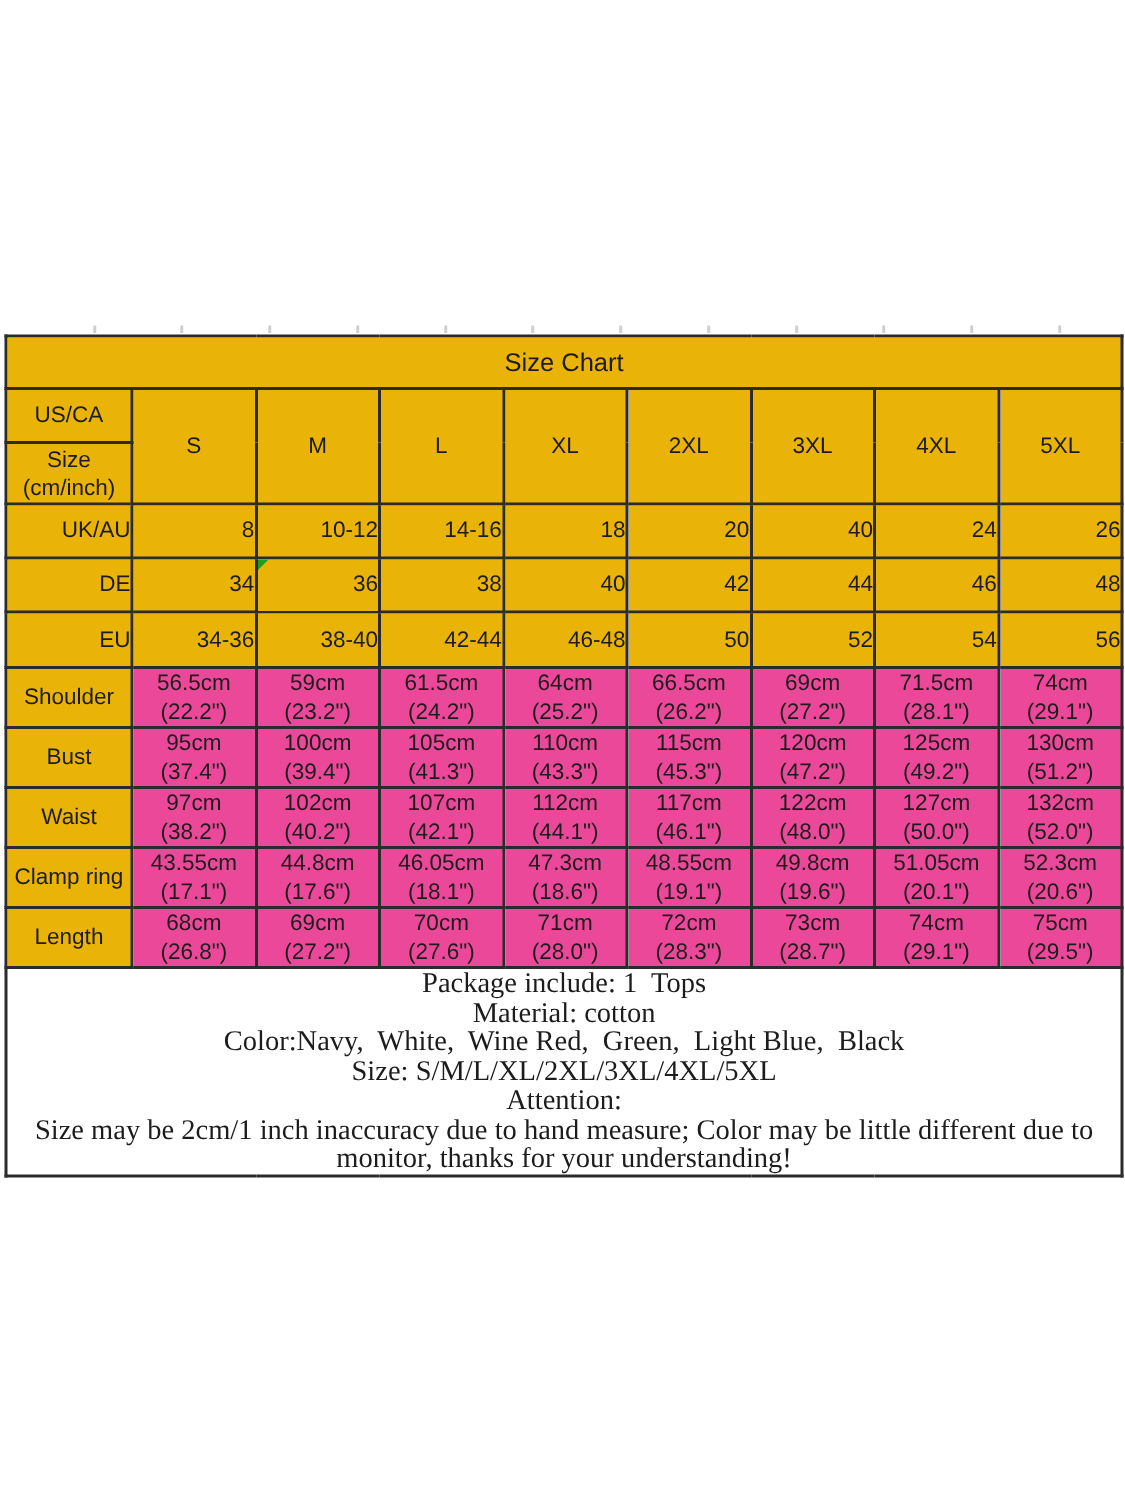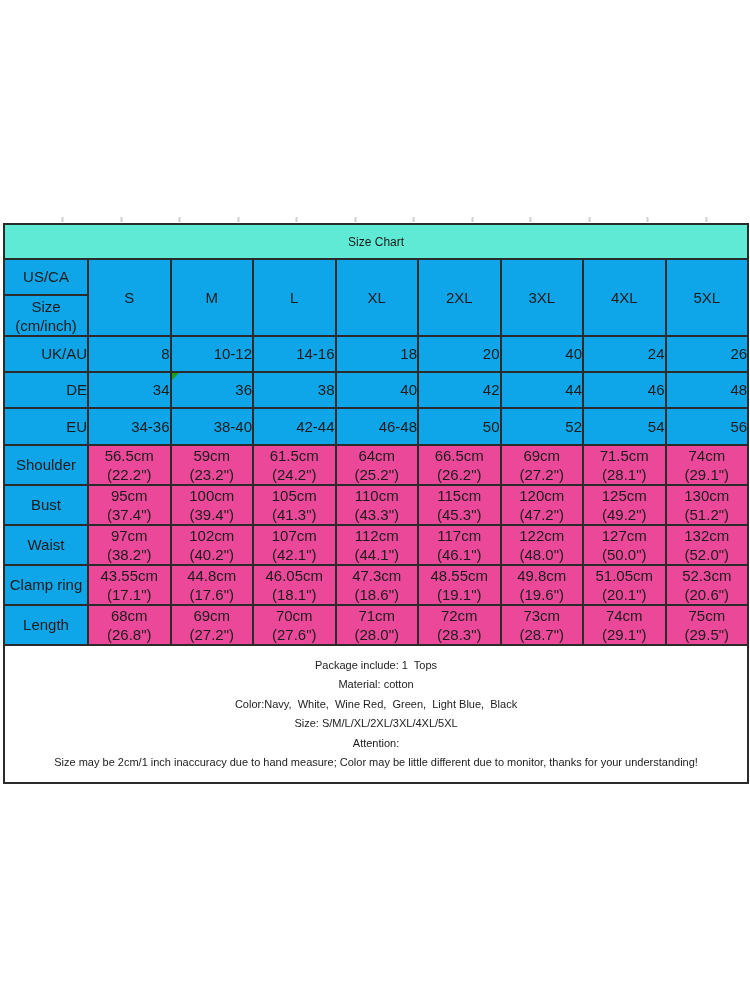--- a/index.html
+++ b/index.html
@@ -37,43 +37,44 @@
   table.size-chart td {
     border: 2px solid #2b2b2b;
     text-align: center;
     vertical-align: middle;
     padding: 0;
     line-height: 18px;
     overflow: hidden;
   }
   td.title-cell {
     height: 33px;
-    background: #5eead4;
-    font-size: 12px;
-  }
-  td.hdr { background: #0ea5e9; }
+    background: #eab308;
+    font-size: 17px;
+  }
+  td.hdr { background: #eab308; }
   td.val { background: #ec4899; }
   td.corner-top { height: 34px; }
   td.corner-bottom { height: 39px; }
   tr.region-row td { height: 34px; text-align: right; }
   tr.region-row.eu td { height: 35px; margin-top: 24px; }
   tr.measure-row td { height: 37px; }
   tr.measure-row.last td { height: 38px; }
   .two-line span { display: block; line-height: 19px; }
   td.notes-cell {
     height: 136px;
     text-align: left;
     vertical-align: top;
     background: #ffffff;
     padding: 1px 4px 0 4px;
   }
   .note-line {
     white-space: pre-wrap;
     line-height: 19.5px;
-    font-size: 11px;
+    font-size: 19px;
+    font-family: Liberation Serif, serif;
   }
   .note-cell-rel { position: relative; }
   .corner-triangle {
     position: absolute;
     left: 0; top: 0;
     width: 0; height: 0;
     border-top: 7px solid #1e9c1e;
     border-right: 7px solid transparent;
   }
 </style>

